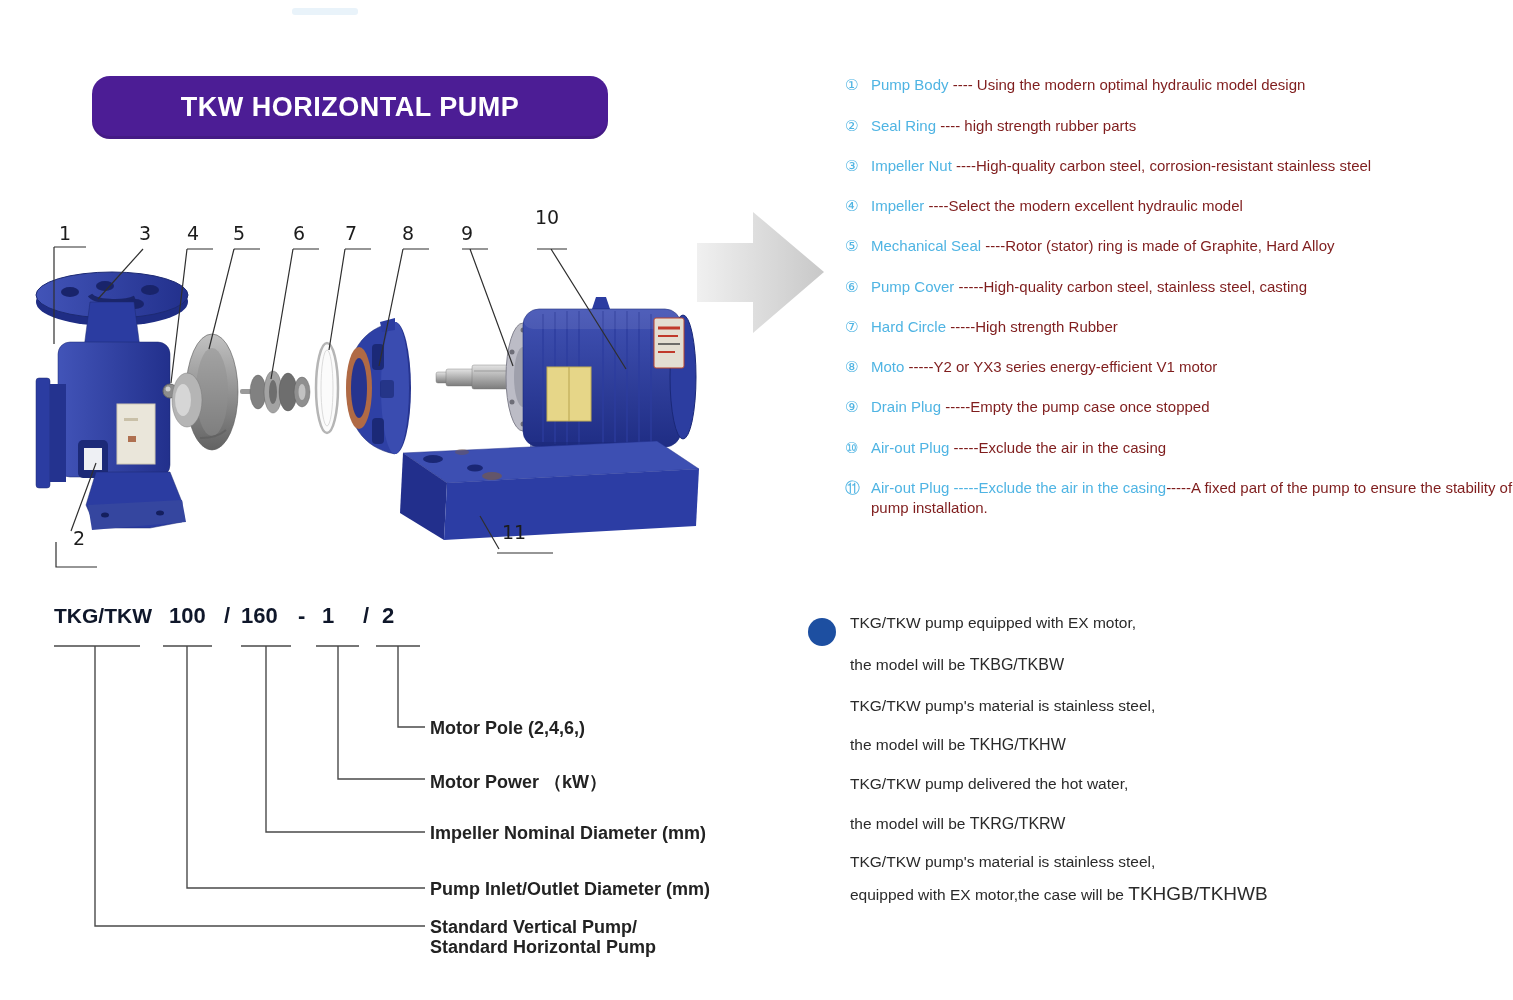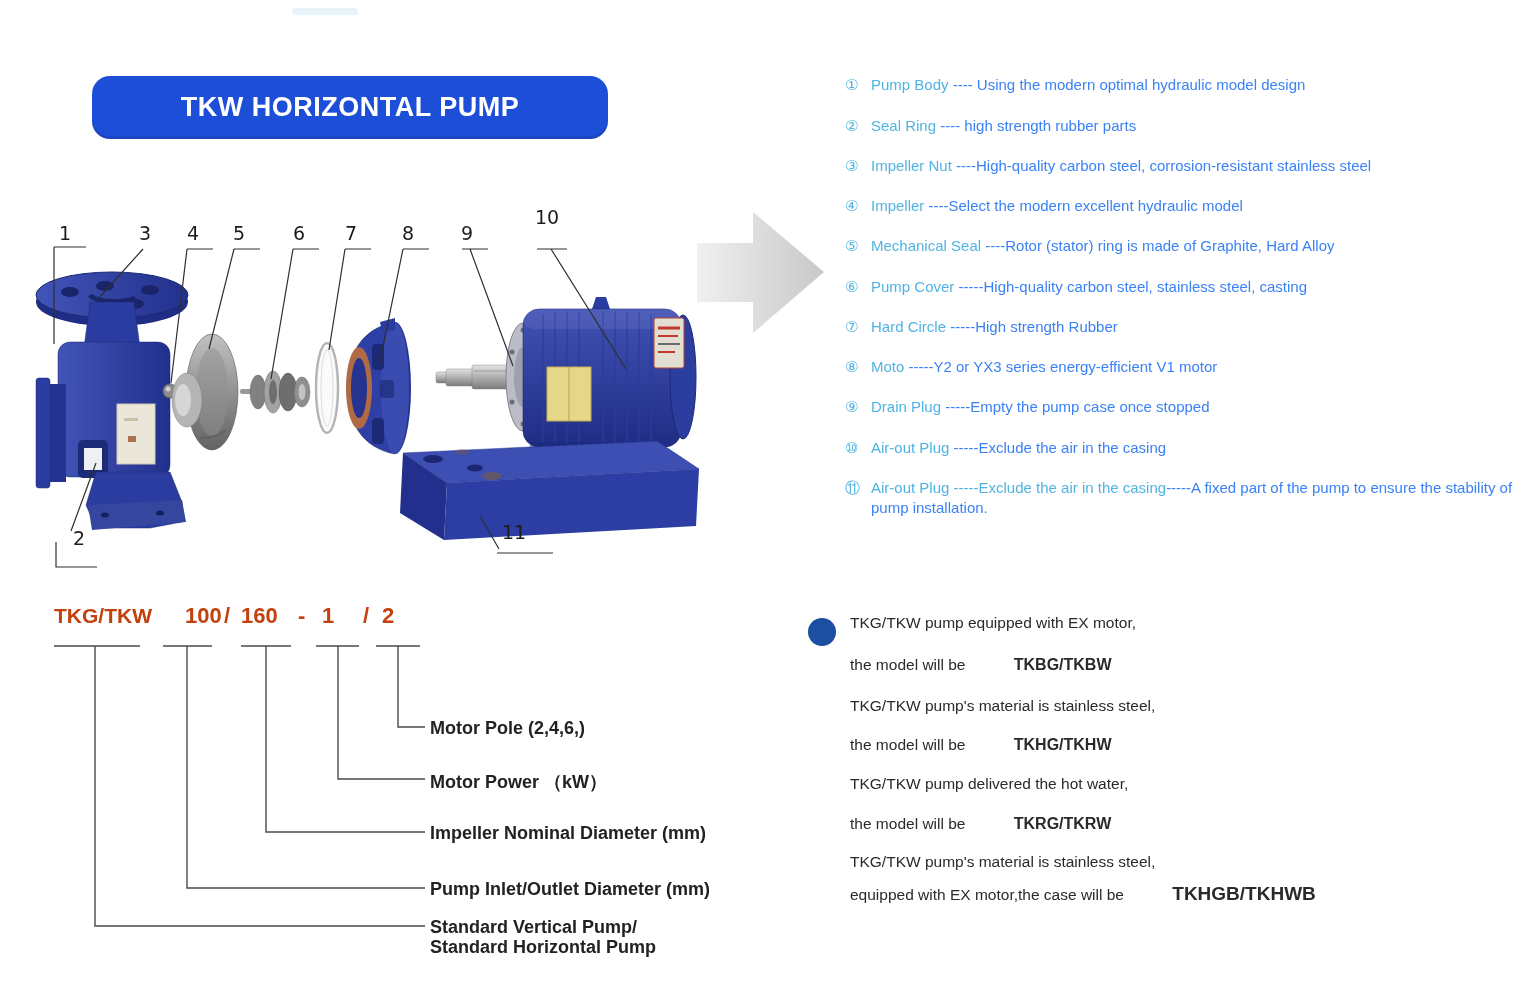--- a/index.html
+++ b/index.html
@@ -1,38 +1,38 @@
 <!DOCTYPE html>
 <html><head>
 <meta charset="utf-8">
 <style>
   html,body{margin:0;padding:0;background:#ffffff;}
   .page{position:relative;width:1513px;height:1000px;background:#ffffff;overflow:hidden;
         font-family:"Liberation Sans",sans-serif;color:#2e2e2e;}
   .artifact{position:absolute;left:292px;top:8px;width:66px;height:7px;background:#e9f3fa;border-radius:3px;}
-  .banner{position:absolute;left:92px;top:76px;width:516px;height:63px;background:#1d4ed8;
+  .banner{position:absolute;left:92px;top:76px;width:516px;height:63px;background:#4c1d95;
           border-radius:18px;box-shadow:inset 0 -3px 0 rgba(0,0,0,.10);}
   .banner .title{display:block;text-align:center;line-height:63px;color:#ffffff;font-weight:bold;
           font-size:27px;letter-spacing:.5px;}
   svg.layer{position:absolute;left:0;top:0;}
   .callout{position:absolute;font-family:"DejaVu Sans",sans-serif;font-size:19px;color:#1c1c1c;line-height:1;}
   
   .plist{list-style:none;margin:0;padding:0;}
   .plist li{position:absolute;left:845px;width:668px;padding-left:26px;font-size:15px;line-height:20px;}
   .pnum{position:absolute;left:0;top:0;color:#4fb4e3;font-family:"DejaVu Sans",sans-serif;font-size:15px;}
   .pname{color:#4fb4e3;}
-  .pdesc{color:#3b82f6;}
+  .pdesc{color:#7f1d1d;}
   
-  .seg{position:absolute;font-weight:bold;font-size:22px;color:#c2410c;font-family:"Liberation Sans",sans-serif;}
+  .seg{position:absolute;font-weight:bold;font-size:22px;color:#0f172a;font-family:"Liberation Sans",sans-serif;}
   .seg.s0{font-size:21px;}
   .tlabel{position:absolute;left:430px;font-weight:bold;font-size:18px;color:#222;}
   
   .bullet{position:absolute;left:808px;top:618px;width:28px;height:28px;border-radius:50%;background:#1d4fa1;}
   .note{position:absolute;left:850px;font-size:15.5px;color:#2a2a2a;white-space:nowrap;}
-  .note b{font-weight:bold;font-size:16px;margin-left:44px;}
+  .note b{font-weight:normal;font-size:16px;}
   .note b.big{font-size:19px;}
 </style>
 </head>
 <body>
 
 <div class="page">
 
   <div class="artifact"></div>
 
   <div class="banner">
@@ -213,21 +213,21 @@
     <li style="top:277px"><span class="pnum">⑥</span><span class="pname">Pump Cover</span><span class="pdesc"> -----High-quality carbon steel, stainless steel, casting</span></li>
     <li style="top:317px"><span class="pnum">⑦</span><span class="pname">Hard Circle</span><span class="pdesc"> -----High strength Rubber</span></li>
     <li style="top:357px"><span class="pnum">⑧</span><span class="pname">Moto</span><span class="pdesc"> -----Y2 or YX3 series energy-efficient V1 motor</span></li>
     <li style="top:397px"><span class="pnum">⑨</span><span class="pname">Drain Plug</span><span class="pdesc"> -----Empty the pump case once stopped</span></li>
     <li style="top:438px"><span class="pnum">⑩</span><span class="pname">Air-out Plug</span><span class="pdesc"> -----Exclude the air in the casing</span></li>
     <li style="top:478px"><span class="pnum">⑪</span><span class="pname">Air-out Plug -----Exclude the air in the casing</span><span class="pdesc">-----A fixed part of the pump to ensure the stability of the pump installation.</span></li>
   </ul>
 
   <div>
     <span class="seg s0" style="left:54px;top:604px">TKG/TKW</span>
-    <span class="seg" style="left:185px;top:603px">100</span>
+    <span class="seg" style="left:169px;top:603px">100</span>
     <span class="seg" style="left:224px;top:603px">/</span>
     <span class="seg" style="left:241px;top:603px">160</span>
     <span class="seg" style="left:298px;top:603px">-</span>
     <span class="seg" style="left:322px;top:603px">1</span>
     <span class="seg" style="left:363px;top:603px">/</span>
     <span class="seg" style="left:382px;top:603px">2</span>
 
     <svg class="layer" width="1513" height="1000" viewBox="0 0 1513 1000" style="pointer-events:none">
       <g stroke="#4a4a4a" stroke-width="1.4" fill="none">
         <path d="M54,646 H140 M95,646 V926 H425"></path>

